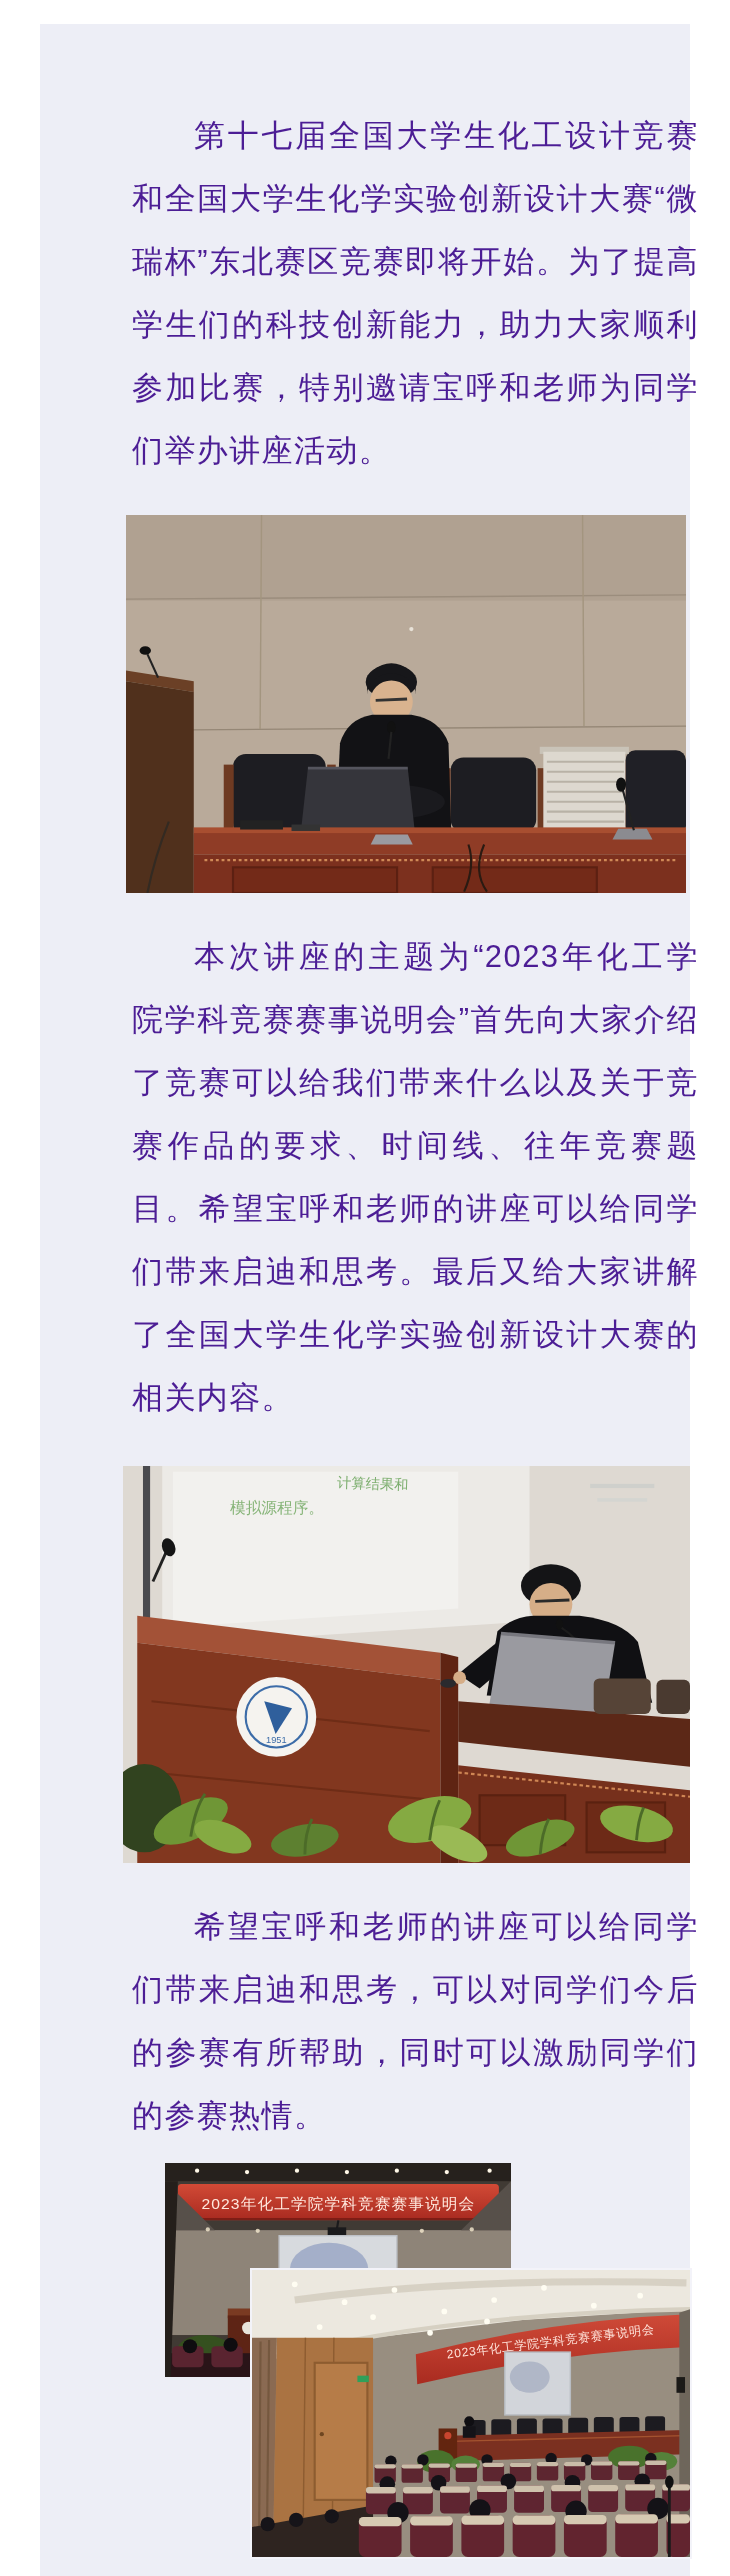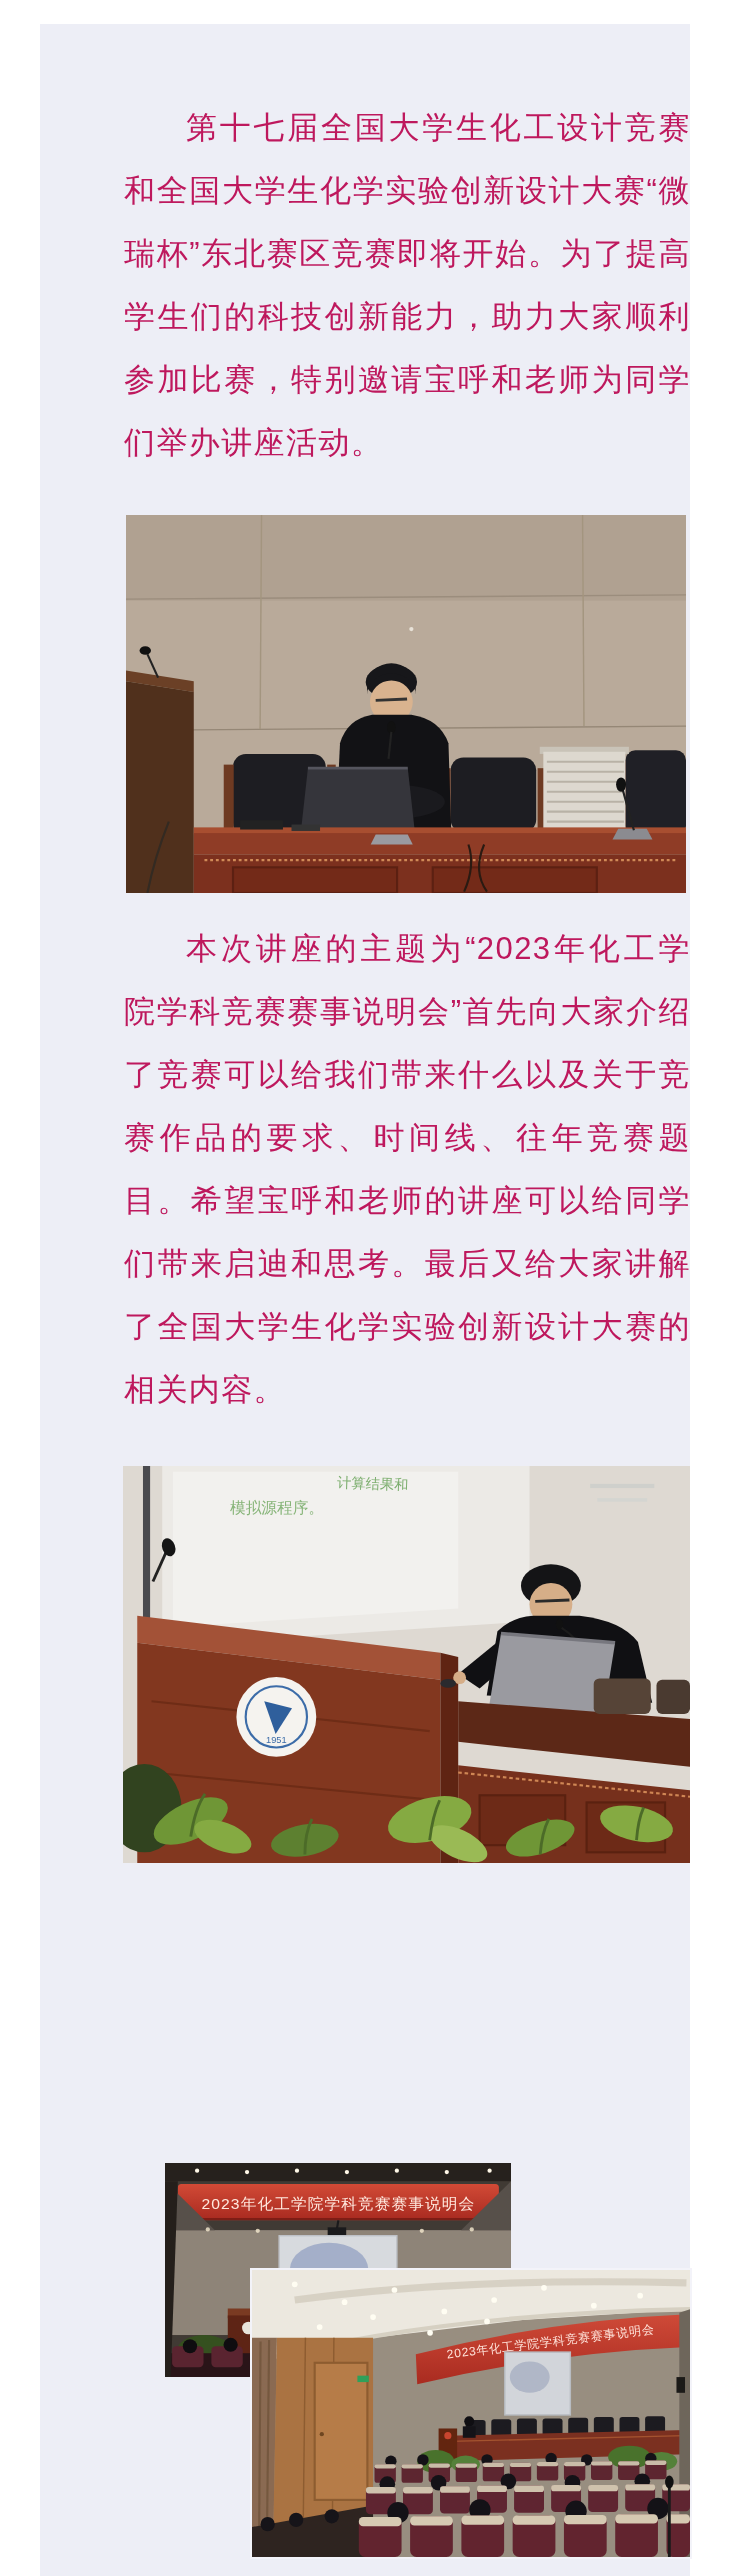--- a/index.html
+++ b/index.html
@@ -1,20 +1,20 @@
 <!DOCTYPE html>
 <html style="font-size:11.4px"><head>
 <meta charset="utf-8">
 <style>
   html,body{margin:0;padding:0;background:#ffffff;}
   .page{position:relative;width:730px;height:2576px;background:#ffffff;overflow:hidden;
         font-family:"Liberation Sans","DejaVu Sans",sans-serif;}
   .panel{position:absolute;left:40px;top:24px;width:650px;height:2552px;background:#edeef6;}
-  .para{position:absolute;left:84px;width:567px;margin:0;
-        font-size:31px;line-height:63px;letter-spacing:1.4px;color:#be185d;
+  .para{position:absolute;left:84px;width:567px;margin:8px;
+        font-size:31px;line-height:63px;letter-spacing:1.4px;color:#4c1d95;
         text-align:justify;text-indent:2em;word-break:break-all;}
   .para.p1{top:72px;}
   .para.p2{top:893px;}
   .para.p3{top:1863px;}
   figure{position:absolute;margin:0;padding:0;}
   figure svg{display:block;width:100%;height:100%;}
   .photo1{left:86px;top:491px;width:560px;height:378px;}
   .photo2{left:83px;top:1442px;width:567px;height:397px;}
   .photo3{left:125px;top:2139px;width:346px;height:214px;}
   .photo4{left:212px;top:2246px;width:438px;height:287px;outline:2.9px solid #f3f3f9;z-index:2;}
@@ -165,20 +165,21 @@
           <ellipse cx="255" cy="525" rx="48" ry="22" fill="#5d8030" transform="rotate(-10 255 525)"></ellipse>
           <ellipse cx="430" cy="496" rx="60" ry="30" fill="#85aa42" transform="rotate(-15 430 496)"></ellipse>
           <ellipse cx="470" cy="530" rx="44" ry="20" fill="#9aba55" transform="rotate(25 470 530)"></ellipse>
           <ellipse cx="585" cy="522" rx="50" ry="22" fill="#6f9636" transform="rotate(-18 585 522)"></ellipse>
           <ellipse cx="720" cy="502" rx="52" ry="24" fill="#85aa42" transform="rotate(12 720 502)"></ellipse>
           <path d="M95,520 q6,-40 20,-60 M255,545 q0,-30 10,-50 M430,525 q4,-34 14,-56 M585,545 q2,-30 12,-50 M720,525 q2,-28 10,-46" stroke="#4c6b28" stroke-width="4" fill="none"></path>
         </g>
       </svg>
     </figure>
 
+    <p class="para p3">希望宝呼和老师的讲座可以给同学们带来启迪和思考，可以对同学们今后的参赛有所帮助，同时可以激励同学们的参赛热情。</p>
 
     <figure class="photo3">
       <svg viewBox="0 0 485 306" preserveAspectRatio="none">
         <defs>
           <linearGradient id="gradRedA" x1="0" y1="0" x2="0" y2="1">
             <stop offset="0" stop-color="#d24a36"></stop>
               <stop offset="1" stop-color="#a82a20"></stop>
           </linearGradient>
         </defs>
         <rect x="0" y="0" width="485" height="306" fill="#403a34"></rect>

